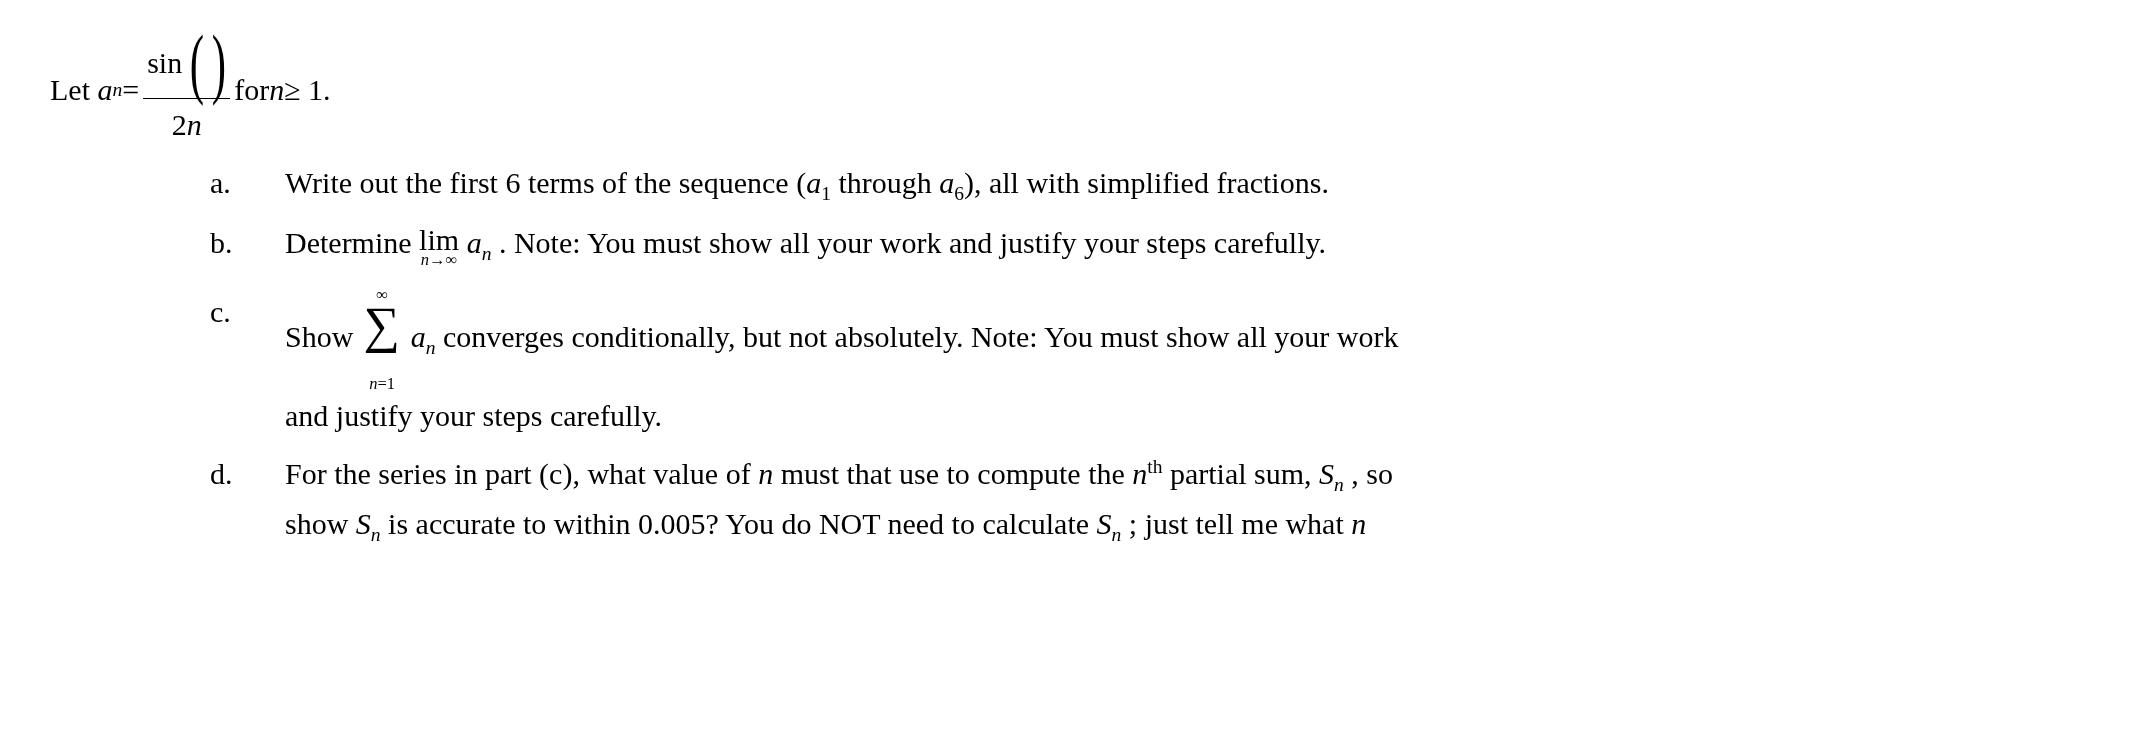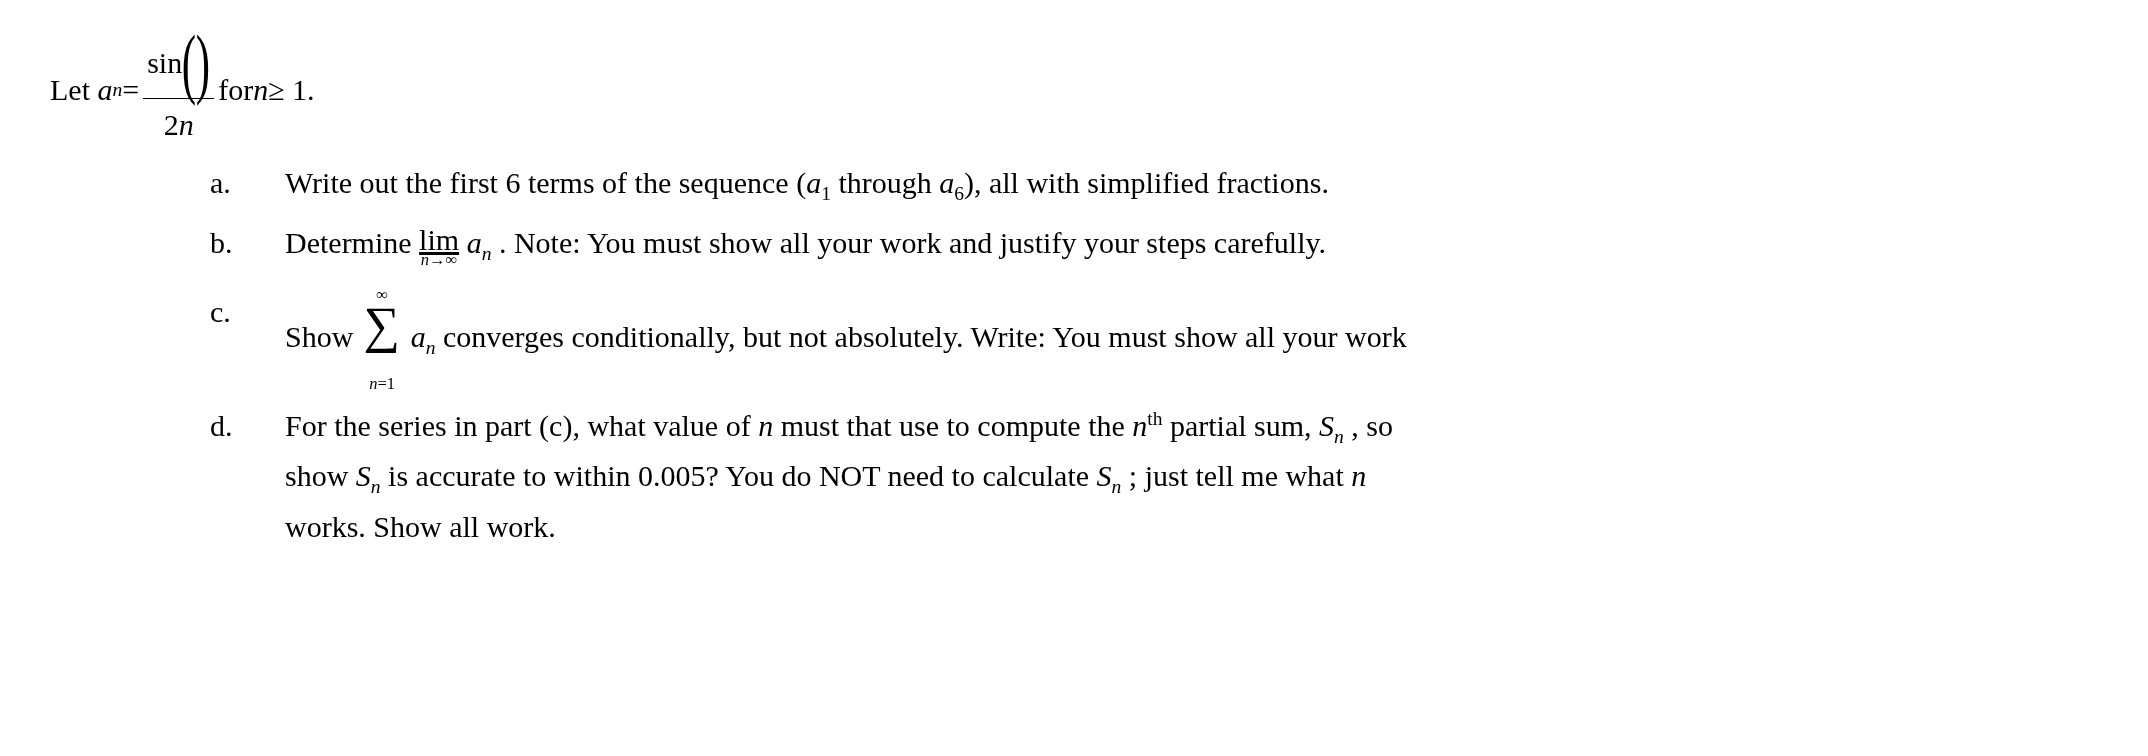--- a/index.html
+++ b/index.html
@@ -57,20 +57,21 @@
     line-height: 0.85;
     font-weight: 100;
     display: inline-block;
     transform: scaleX(0.55);
     margin: 0 -6px;
   }
   
   .sin-expr {
     display: inline-flex;
     align-items: center;
+    gap: 8px;
   }
   
   .parts {
     margin-left: 160px;
     margin-top: 10px;
   }
   .part-row {
     display: flex;
     align-items: flex-start;
     margin-top: 10px;
@@ -83,21 +84,21 @@
   }
   
   
   .lim {
     display: inline-flex;
     flex-direction: column;
     align-items: center;
     vertical-align: middle;
     line-height: 0.9;
   }
-  .lim .lim-top { font-size: 1em; text-decoration: underline; }
+  .lim .lim-top { font-size: 1em; }
   .lim .lim-bot { font-size: 0.55em; }
   
   
   .sum {
     display: inline-flex;
     flex-direction: column;
     align-items: center;
     vertical-align: middle;
     line-height: 0.9;
     margin: 0 3px;
@@ -160,29 +161,29 @@
   <div class="part-row" style="margin-top:18px;">
     <div class="part-label">c.</div>
     <div class="part-text">
       <span>Show </span>
       <span class="sum">
         <span class="sum-top">∞</span>
         <span class="sum-sigma">∑</span>
         <span class="sum-bot"><span>n</span><span style="font-style:normal">=1</span></span>
       </span>
       <span class="math-var">a</span><span class="sub">n</span>
-      <span> converges conditionally, but not absolutely. Write: You must show all your work</span>
+      <span> converges conditionally, but not absolutely. Note: You must show all your work</span>
       <br>
+      <span>and justify your steps carefully.</span>
     </div>
   </div>
 
   <div class="part-row">
     <div class="part-label">d.</div>
     <div class="part-text">
       <span>For the series in part (c), what value of </span><span class="math-var">n</span><span> must that use to compute the </span><span class="math-var">n</span><span class="sup" style="font-style:normal">th</span><span> partial sum, </span><span class="math-var">S</span><span class="sub">n</span><span> , so</span>
       <br>
       <span>show </span><span class="math-var">S</span><span class="sub">n</span><span> is accurate to within 0.005? You do NOT need to calculate </span><span class="math-var">S</span><span class="sub">n</span><span> ; just tell me what </span><span class="math-var">n</span>
       <br>
-      <span>works. Show all work.</span>
     </div>
   </div>
 
 </div>
 
 </body></html>

